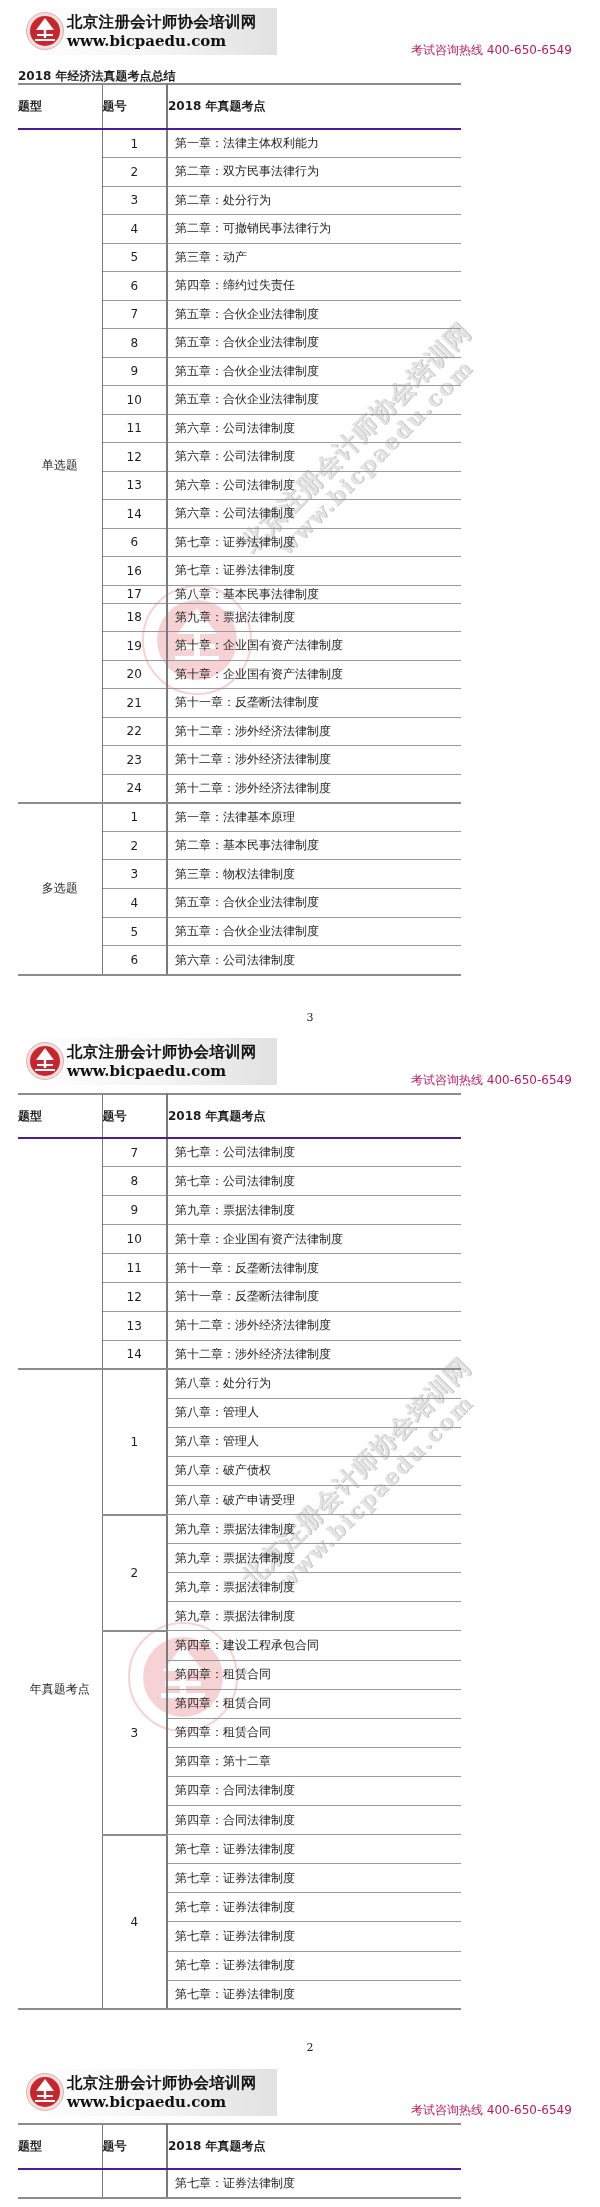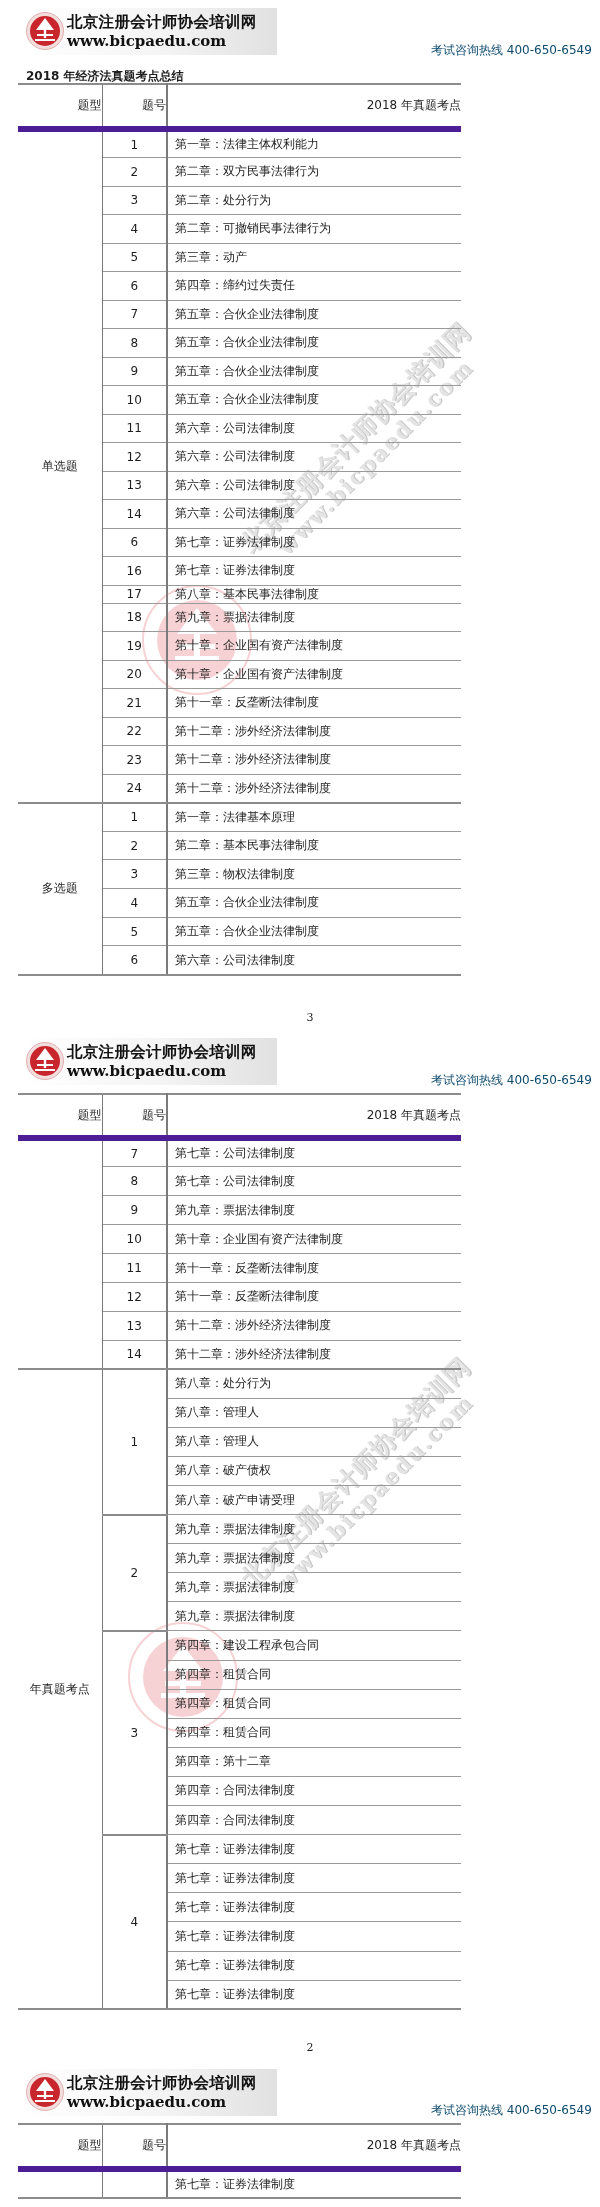--- a/index.html
+++ b/index.html
@@ -19,44 +19,44 @@
       position:absolute; left:42px; top:4px; white-space:nowrap;
       font-family:"DejaVu Serif", "Liberation Serif", serif; font-weight:bold;
       font-size:15.5px; letter-spacing:0.3px; color:#111;
     }
     .logo .brand-url {
       position:absolute; left:42px; top:24px; white-space:nowrap;
       font-family:"DejaVu Serif", "Liberation Serif", serif; font-weight:bold;
       font-size:15px; color:#111;
     }
     .hotline {
-      position:absolute; left:431px; width:162px; font-size:12px; white-space:nowrap;
-      color:#0c4a6e; z-index:2;
+      position:absolute; left:411px; width:162px; font-size:12px; white-space:nowrap;
+      color:#be185d; z-index:2;
     }
     .doc-title {
-      position:absolute; left:26px; top:68px; font-size:12px; font-weight:bold;
+      position:absolute; left:18px; top:68px; font-size:12px; font-weight:bold;
       white-space:nowrap; z-index:2;
     }
     .page-num {
       position:absolute; left:290px; width:40px; text-align:center;
       font-family:"DejaVu Serif", "Liberation Serif", serif; font-size:11px; color:#222;
     }
     
     table.sheet {
       position:absolute; left:18px; width:443px;
       border-collapse:collapse; table-layout:fixed; z-index:2;
       font-size:12px;
     }
     table.sheet col.c0 { width:84px; }
     table.sheet col.c1 { width:65px; }
     table.sheet col.c2 { width:294px; }
     table.sheet th, table.sheet td { padding:0; border:none; vertical-align:middle; }
     table.sheet thead th {
-      font-weight:normal; text-align:right;
-      border-top:2px solid #8c8c8c; border-bottom:6px solid #4c1d95;
+      font-weight:bold; text-align:left;
+      border-top:2px solid #8c8c8c; border-bottom:2px solid #4c1d95;
     }
     table.sheet th.h-type, table.sheet td.type { border-right:1px solid #7a7a7a; }
     table.sheet th.h-no, table.sheet td.no { border-right:2px solid #7a7a7a; }
     table.sheet td.type { text-align:center; border-bottom:2px solid #8c8c8c; }
     table.sheet td.no { text-align:center; border-bottom:1px solid #9a9a9a; }
     table.sheet td.topic { padding-left:7px; border-bottom:1px solid #9a9a9a; white-space:nowrap; }
     table.sheet tr.last td.no, table.sheet tr.last td.topic { border-bottom:2px solid #8c8c8c; }
     table.sheet td.no.grp { border-bottom:2px solid #8c8c8c; }
     
     .wm-text {

